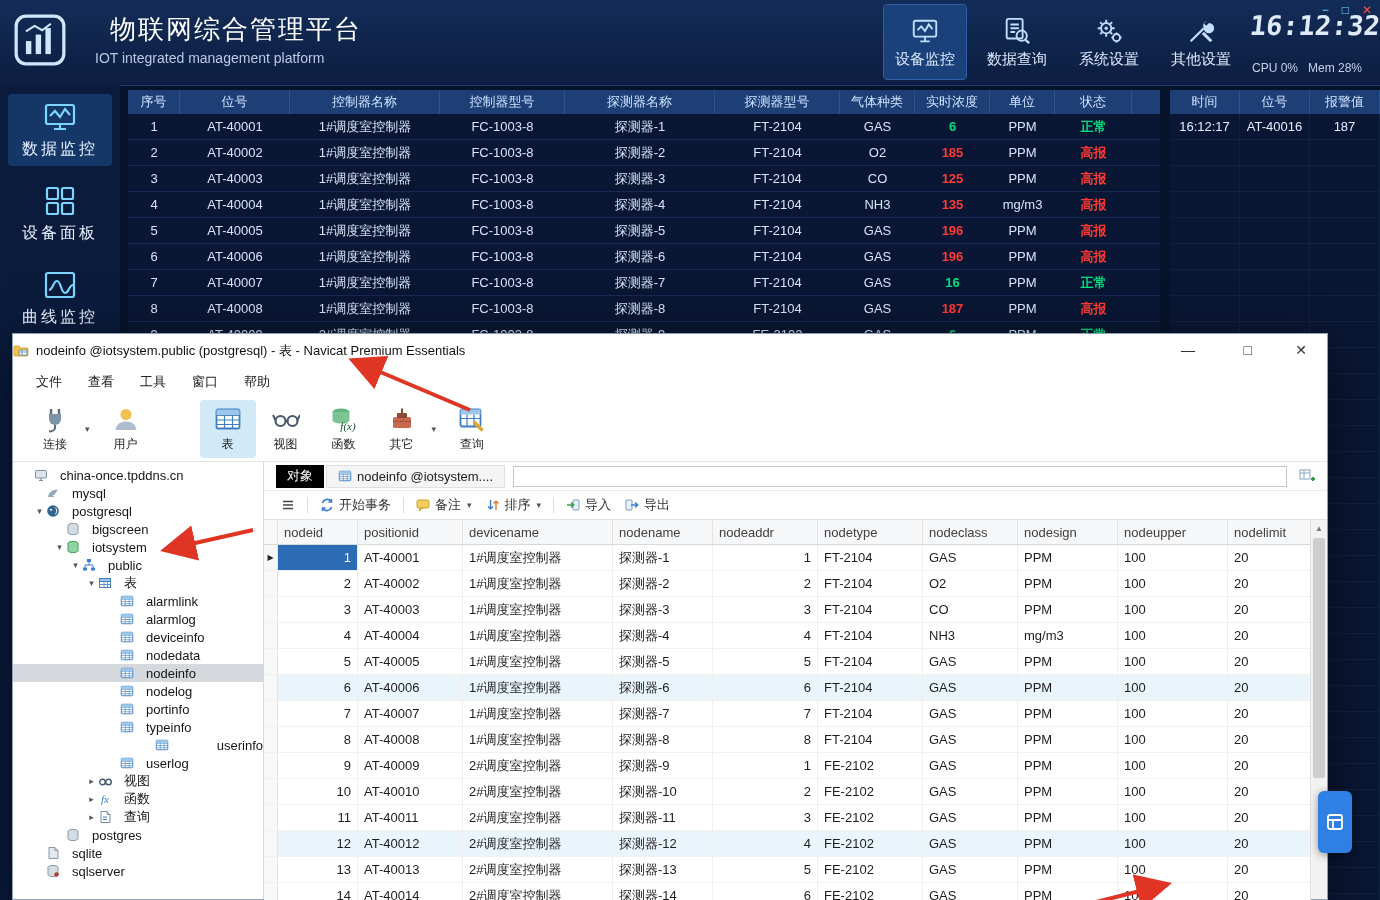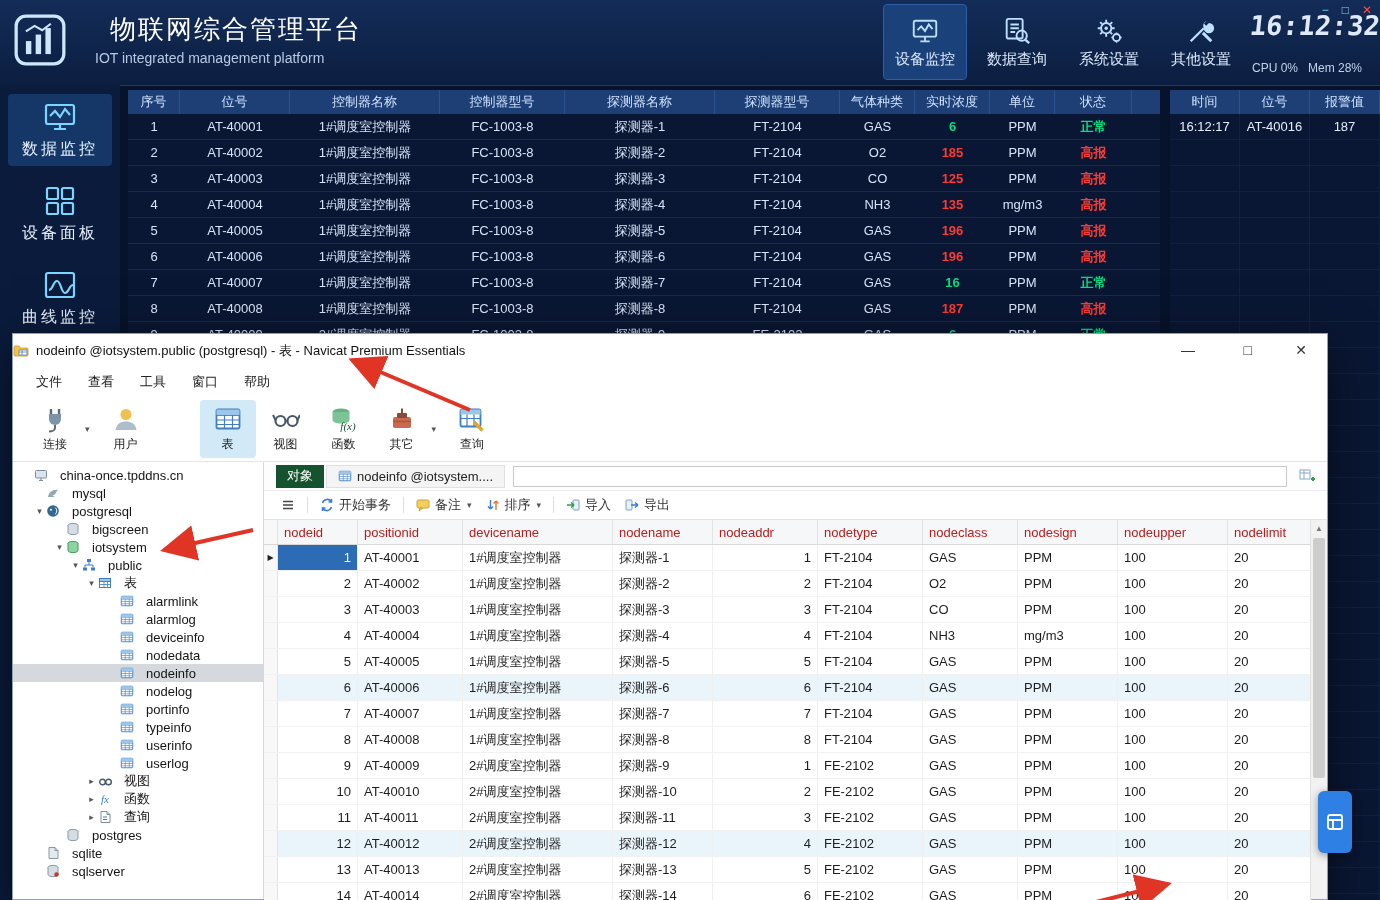--- a/index.html
+++ b/index.html
@@ -82,42 +82,42 @@
   .tree-row{height:18px;display:flex;align-items:center;cursor:pointer;}
   .tree-row.selected{background:#d5d9dd;}
   .chev{width:13px;text-align:center;font-size:9px;color:#555;flex:none;cursor:pointer;}
   .tree-row .icon{margin-right:12px;}
   .tree-lbl{font-size:13px;color:#151515;white-space:nowrap;}
   .nv-main{flex:1;display:flex;flex-direction:column;min-width:0;}
   .nv-tabs{height:28px;display:flex;align-items:center;padding:0 10px 0 12px;
            border-bottom:1px solid #ececec;background:#fdfdfd;}
   .tab{height:23px;display:flex;align-items:center;gap:5px;padding:0 11px;font-size:13px;
        color:#222;margin-right:2px;cursor:pointer;box-sizing:border-box;}
-  .tab.active{background:#14532d;color:#fff;}
+  .tab.active{background:#000000;color:#fff;}
   .tab.inactive{background:#f4f4f4;border:1px solid #e0e0e0;}
   .addr-input{flex:1;height:21px;border:1px solid #c9c9c9;margin:0 10px 0 6px;background:#fff;
               font-size:12px;padding:0 4px;box-sizing:border-box;}
   .add-btn{width:20px;height:20px;display:flex;align-items:center;justify-content:center;cursor:pointer;}
   .nv-gridbar{height:28px;display:flex;align-items:center;padding-left:10px;
               border-bottom:1px solid #e2e2e2;}
   .gb-item{display:flex;align-items:center;gap:5px;padding:0 7px;font-size:13px;color:#333;
            height:24px;cursor:pointer;}
   .gb-caret{font-size:9px;color:#555;margin-left:1px;}
   .gb-sep{width:1px;height:16px;background:#ddd;margin:0 5px;}
   .nv-grid{flex:1;position:relative;min-height:0;background:#fff;}
   .grid-scroll{position:absolute;top:0;right:0;bottom:0;width:16px;background:#f2f2f2;
                border-left:1px solid #e0e0e0;cursor:pointer;}
   .scroll-up{height:16px;display:flex;align-items:center;justify-content:center;
              font-size:8px;color:#777;}
   .scroll-thumb{position:absolute;left:2px;right:2px;top:18px;height:240px;background:#cdcdcd;
                 border-radius:2px;}
   .g-head{display:flex;height:24px;background:#f6f7f9;border-bottom:1px solid #d9d9d9;
           margin-right:16px;}
   .g-hcell{box-sizing:border-box;padding:0 6px;display:flex;align-items:center;font-size:13px;
-           color:#b91c1c;border-right:1px solid #e3e3e3;overflow:hidden;white-space:nowrap;cursor:pointer;}
+           color:#404040;border-right:1px solid #e3e3e3;overflow:hidden;white-space:nowrap;cursor:pointer;}
   .g-row{display:flex;height:25px;border-bottom:1px solid #f1f1f1;margin-right:16px;background:#fff;}
   .g-row.alt{background:#eaf4fb;}
   .g-cell{box-sizing:border-box;padding:0 6px;display:flex;align-items:center;font-size:13px;
           color:#1d1d1d;border-right:1px solid #efefef;overflow:hidden;white-space:nowrap;cursor:cell;}
   .right{justify-content:flex-end;}
   .gut{width:14px;flex:none;background:#f8f8f8;border-right:1px solid #e3e3e3;display:flex;
        align-items:center;justify-content:center;font-size:8px;color:#222;box-sizing:border-box;}
   .sel{background:#2b6cb5;color:#fff;}
   .overlay{position:absolute;left:0;top:0;width:1380px;height:900px;z-index:60;pointer-events:none;}
 </style>
@@ -796,21 +796,21 @@
           <span class="icon i14">
             <svg viewBox="0 0 28 28">
               <rect x="2.5" y="4.5" width="23" height="19" rx="1.5" fill="#fff" stroke="#3f7fc1" stroke-width="1.8"></rect>
               <path d="M2.5 10h23" stroke="#3f7fc1" stroke-width="1.8"></path>
               <rect x="2.5" y="4.5" width="23" height="5.5" fill="#9cc6ea"></rect>
               <path d="M2.5 15h23M2.5 19.5h23M10.5 10v13.5M18.5 10v13.5" stroke="#3f7fc1" stroke-width="1.2"></path>
             </svg>
           </span>
           <div class="tree-lbl">typeinfo</div>
         </div>
-        <div class="tree-row" style="padding-left: 94px;">
+        <div class="tree-row" style="padding-left: 94px; justify-content: space-between;">
           <div class="chev"></div>
           <span class="icon i14">
             <svg viewBox="0 0 28 28">
               <rect x="2.5" y="4.5" width="23" height="19" rx="1.5" fill="#fff" stroke="#3f7fc1" stroke-width="1.8"></rect>
               <path d="M2.5 10h23" stroke="#3f7fc1" stroke-width="1.8"></path>
               <rect x="2.5" y="4.5" width="23" height="5.5" fill="#9cc6ea"></rect>
               <path d="M2.5 15h23M2.5 19.5h23M10.5 10v13.5M18.5 10v13.5" stroke="#3f7fc1" stroke-width="1.2"></path>
             </svg>
           </span>
           <div class="tree-lbl">userinfo</div>

